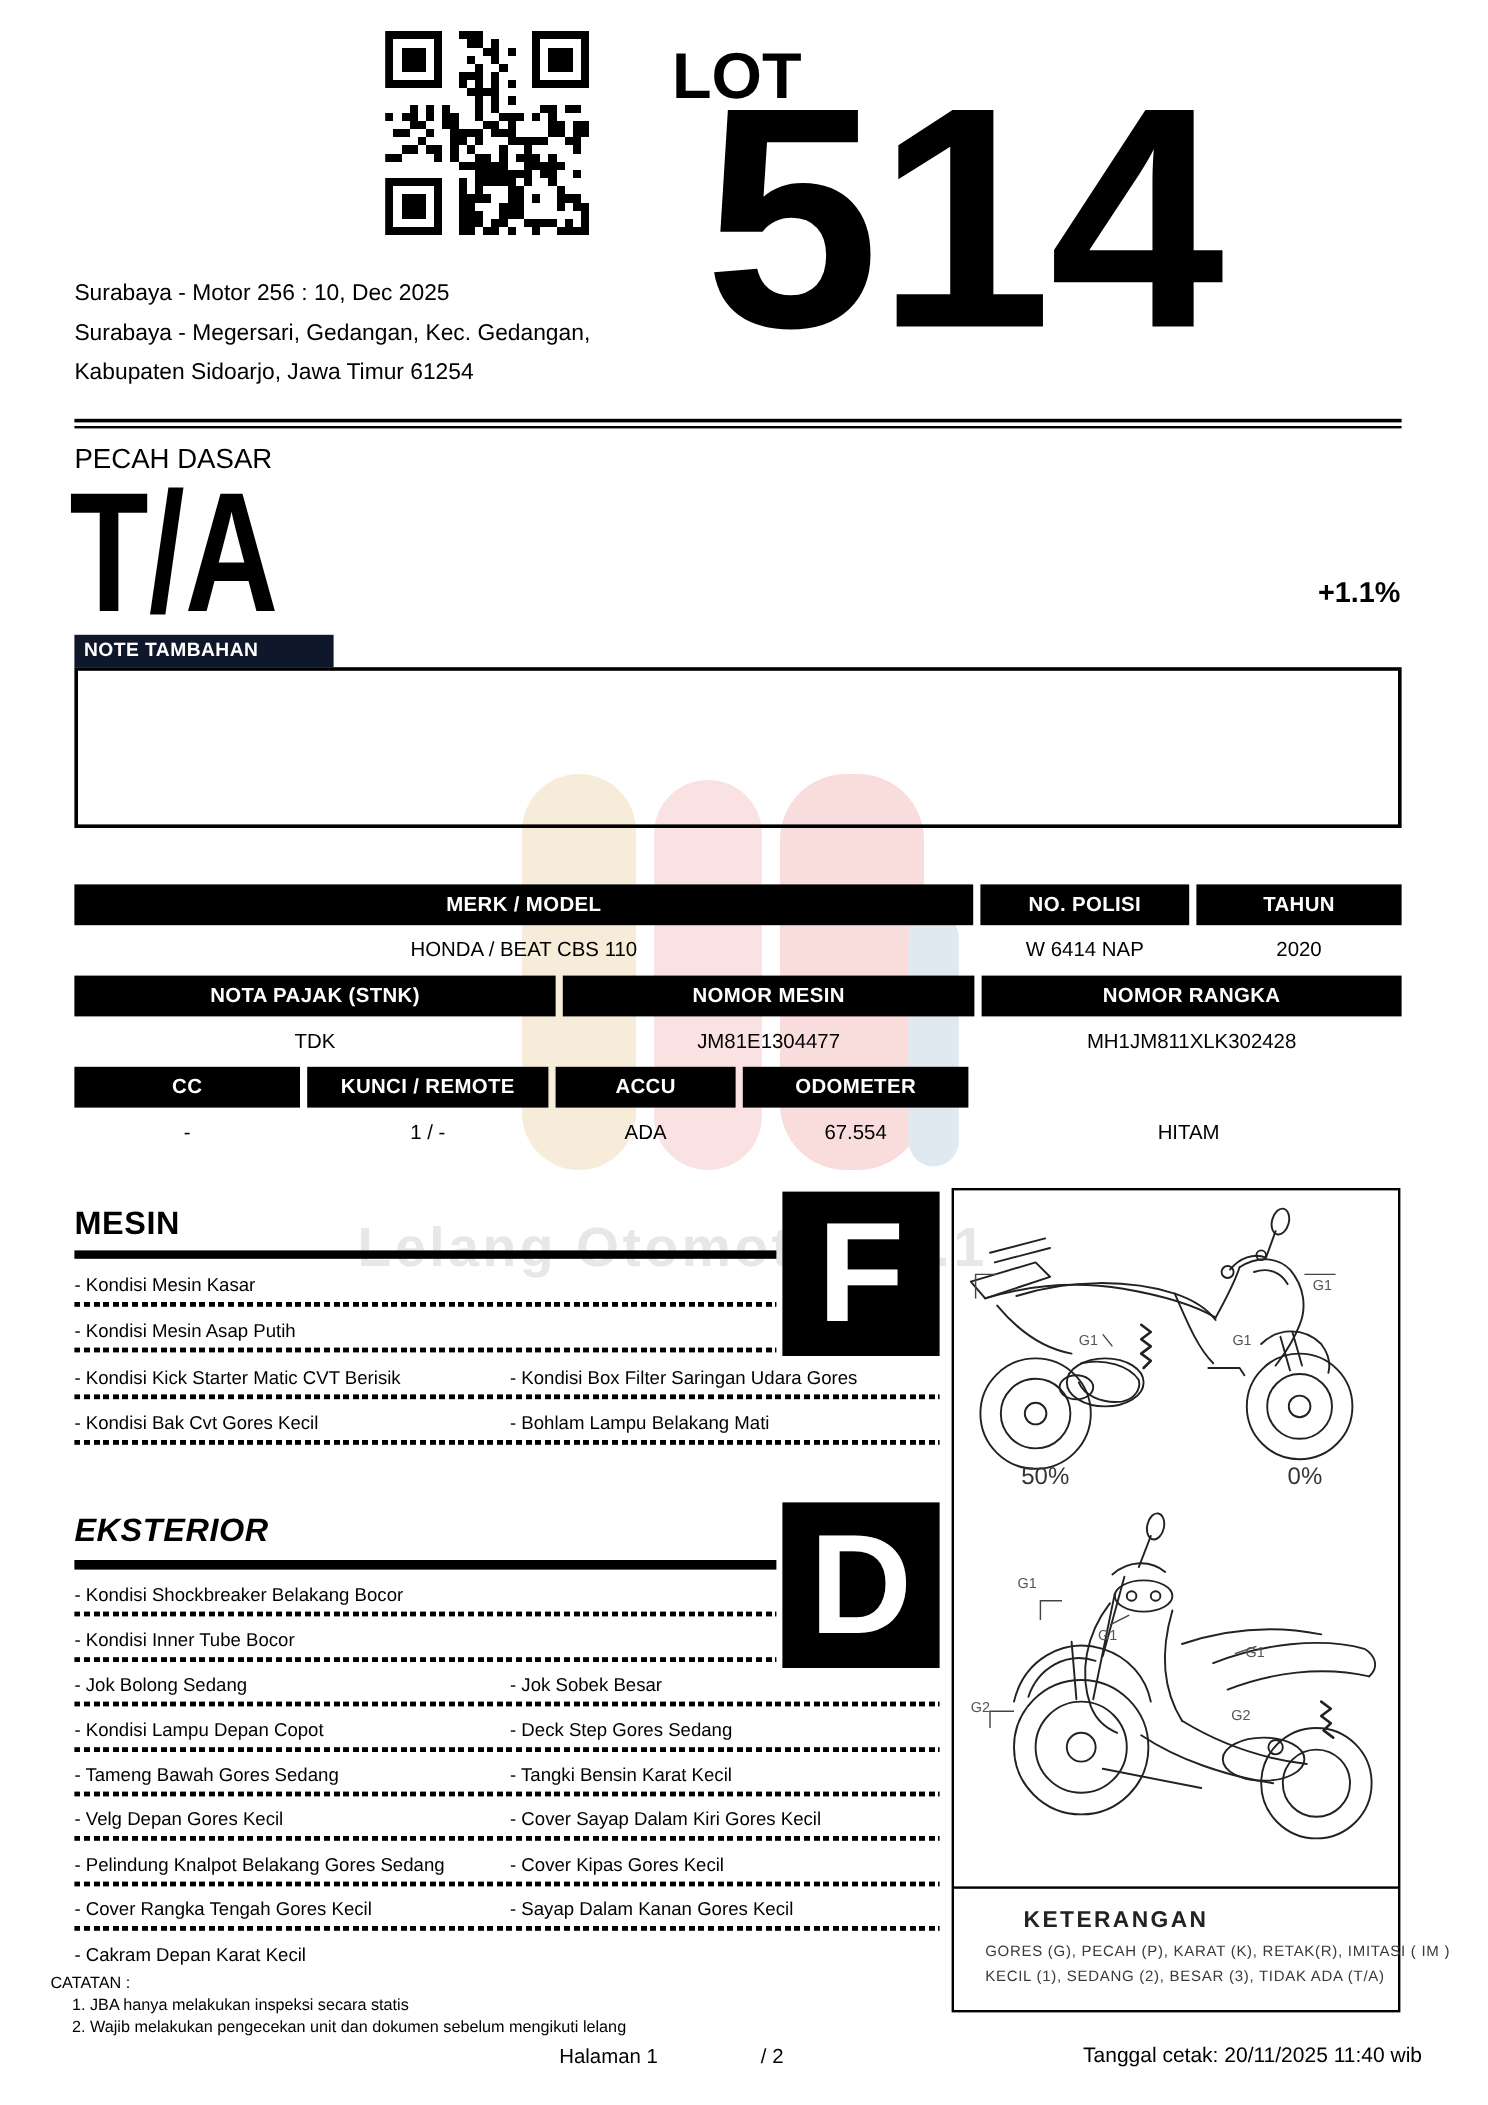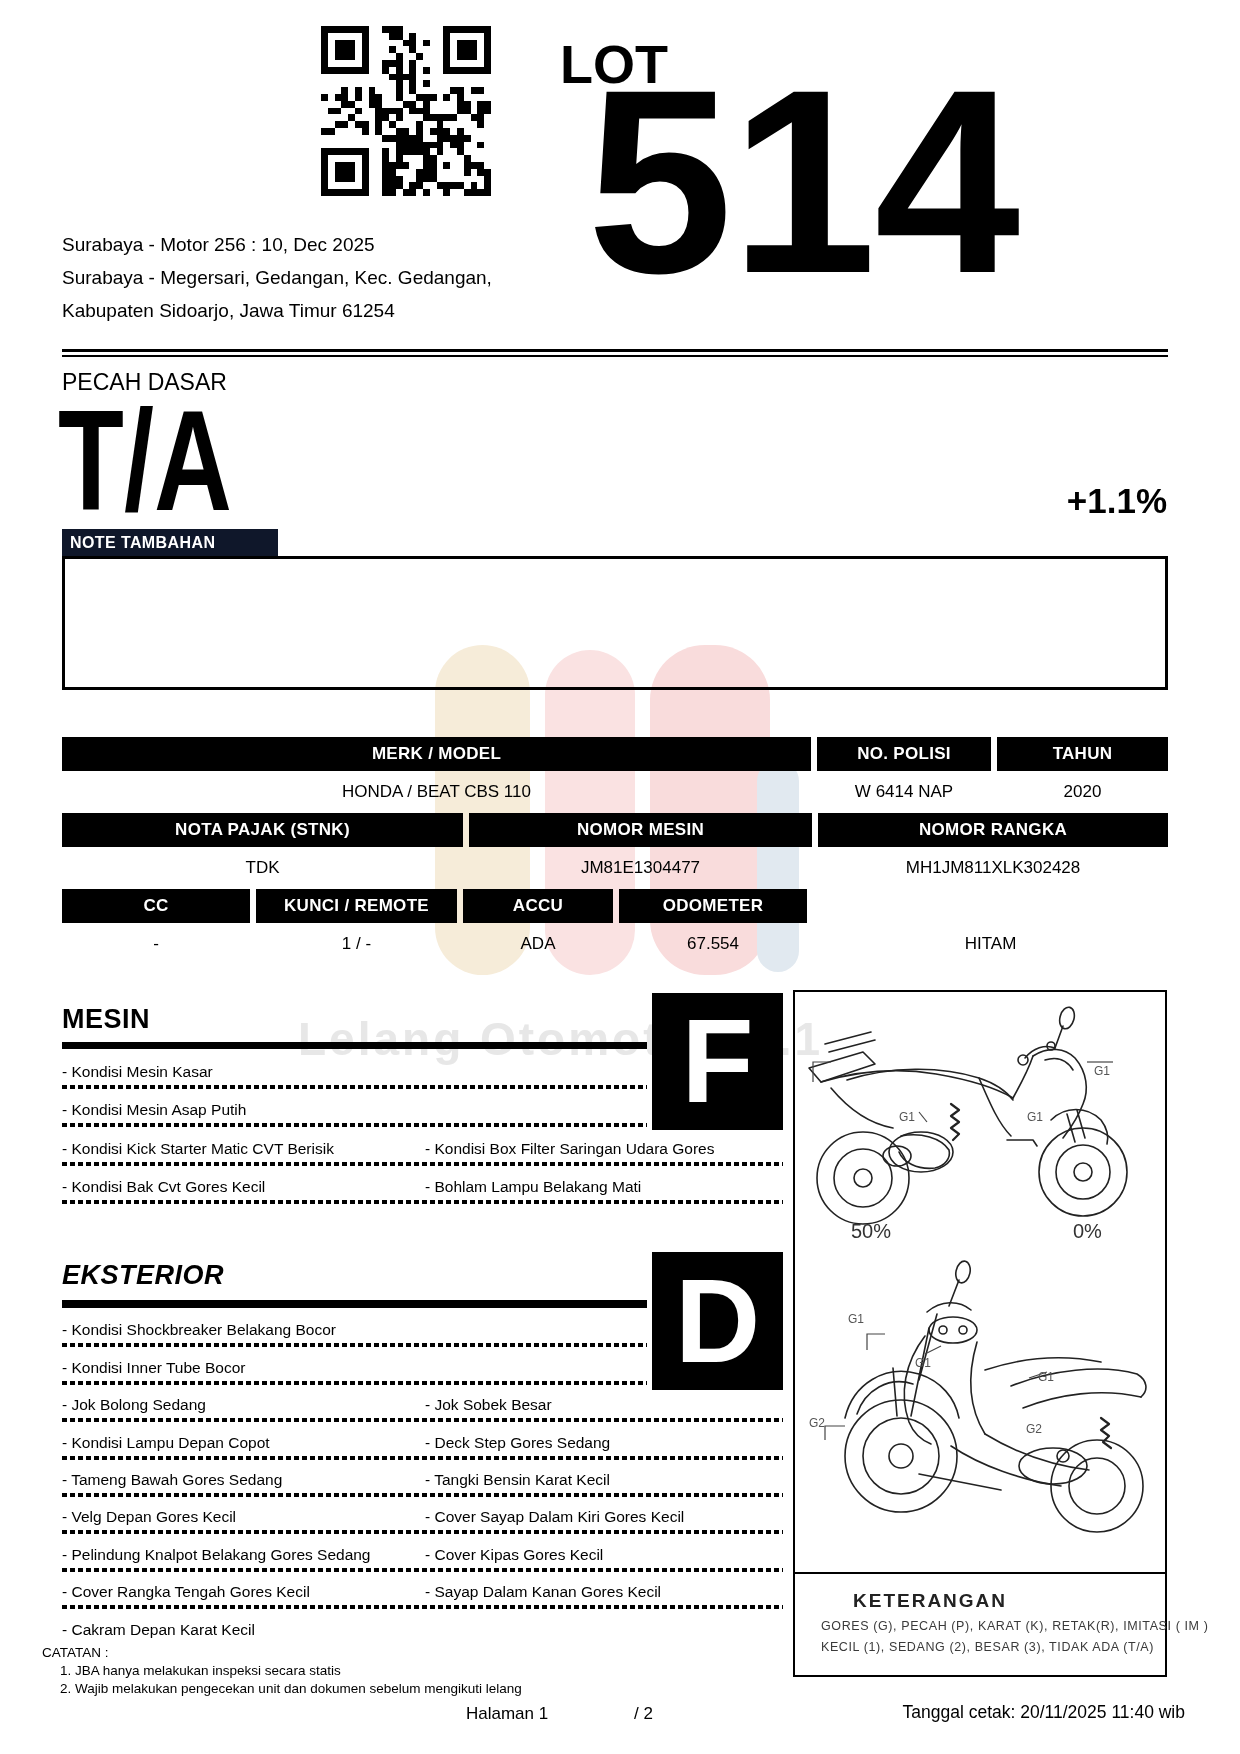--- a/index.html
+++ b/index.html
@@ -17,21 +17,21 @@
   .lot-number{position:absolute;left:566px;top:64px;font-size:262px;font-weight:bold;line-height:0.9;
               letter-spacing:-2px;z-index:1;margin-left:21px;}
   .addr{position:absolute;left:62px;top:228px;font-size:19px;line-height:33px;z-index:1;}
   .rule-double{position:absolute;left:62px;top:349px;width:1106px;height:3px;
                border-top:3px solid #000;border-bottom:2px solid #000;z-index:1;}
 
   
   .harga-label{position:absolute;left:62px;top:369px;font-size:23px;z-index:1;}
   .harga-value{position:absolute;left:58px;top:390px;font-size:142px;font-weight:bold;line-height:1;
                transform:scaleX(0.76);transform-origin:left top;z-index:1;}
-  .harga-change{position:absolute;right:73px;top:481px;font-size:35px;font-weight:bold;z-index:1;}
+  .harga-change{position:absolute;right:73px;top:481px;font-size:24px;font-weight:bold;z-index:1;}
 
   
   .note-tab{position:absolute;left:62px;top:529px;width:208px;height:27px;background:#0f172a;color:#fff;
             font-size:16px;font-weight:bold;letter-spacing:.4px;line-height:27px;padding-left:8px;z-index:1;}
   .note-box{position:absolute;left:62px;top:556px;width:1100px;height:128px;border:3px solid #000;z-index:1;}
 
   
   .vtable{position:absolute;left:62px;top:737px;width:1106px;z-index:1;}
   .trow{display:grid;column-gap:6px;}
   .trow.r1{grid-template-columns:749px 174px 1fr;}

